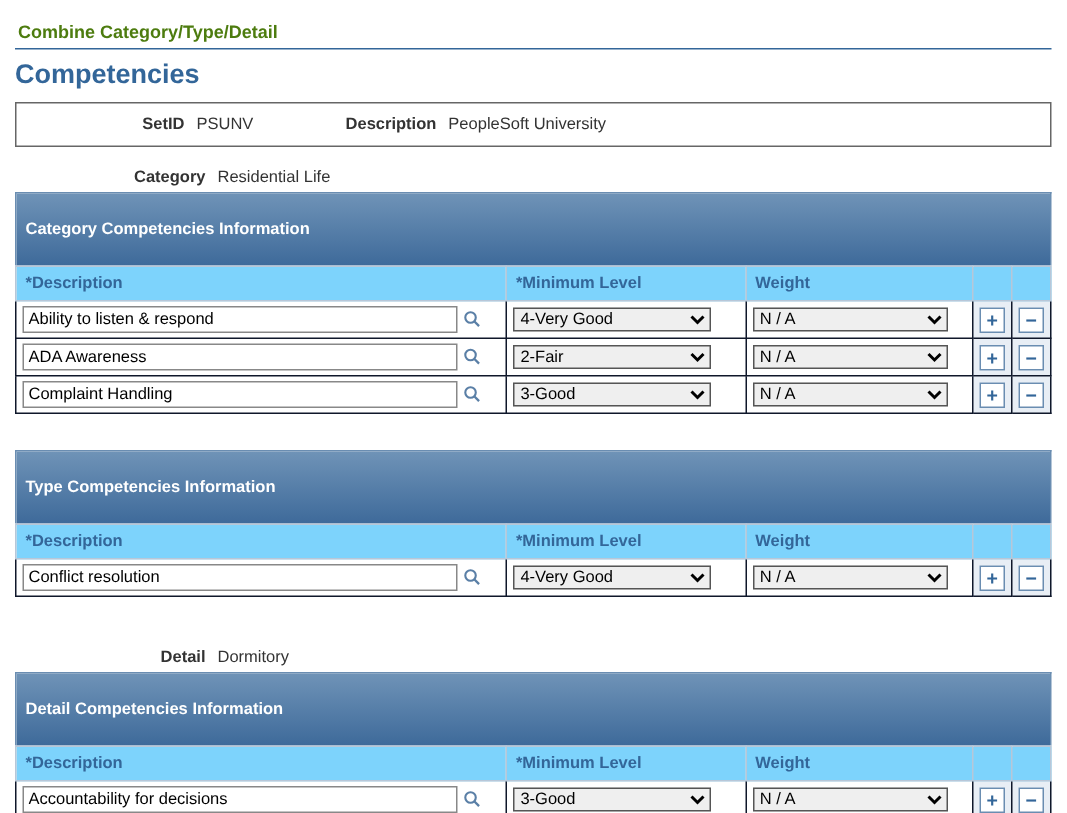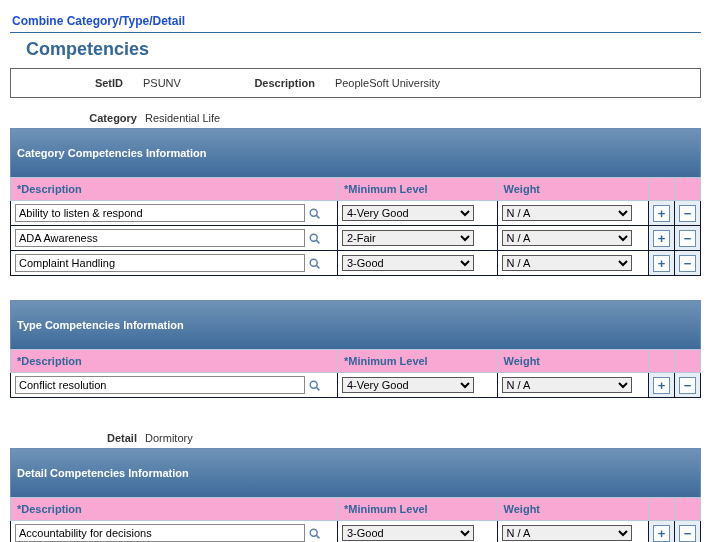--- a/index.html
+++ b/index.html
@@ -6,39 +6,38 @@
   body {
     font-family: Arial, sans-serif;
     font-size: 11px;
     margin: 0;
     padding: 10px;
     background: #fff;
     color: #333;
     width: 711px;
   }
   .tab-header {
-    color: #1d4ed8;
+    color: #4d7c0f;
     font-weight: bold;
     font-size: 12px;
     padding: 4px 2px;
     border-bottom: 1px solid #336699;
     margin-bottom: 6px;
   }
   h2.page-title {
     color: #336699;
     font-size: 18px;
-    margin: 6px 0 8px 16px;
+    margin: 6px 0 8px 0;
   }
   .header-box {
     border: 1px solid #666;
     padding: 8px 10px;
     display: flex;
     align-items: center;
     margin-bottom: 14px;
-    gap: 12px;
   }
   .field-label {
     font-weight: bold;
     text-align: right;
     padding-right: 8px;
   }
   .field-value {
     padding-right: 30px;
   }
   .sub-label-row {
@@ -58,21 +57,21 @@
     padding: 18px 6px;
     font-size: 11px;
     border: 1px solid #6a8db1;
     border-bottom: none;
   }
   table.grid {
     border-collapse: collapse;
     width: 100%;
   }
   table.grid th {
-    background: #f9a8d4;
+    background: #7dd3fc;
     color: #336699;
     font-weight: bold;
     font-size: 11px;
     text-align: left;
     padding: 5px 6px;
     border: 1px solid #b8c7d8;
   }
   table.grid td {
     padding: 3px 4px;
     border: 1px solid #0f172a;

